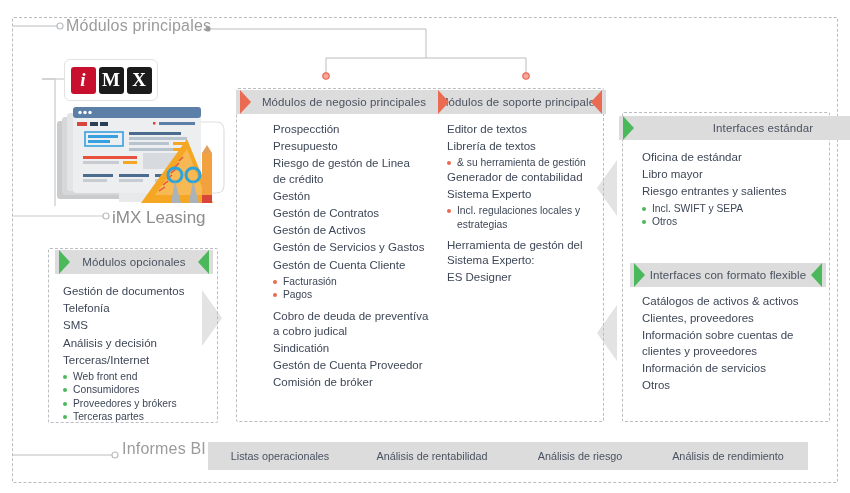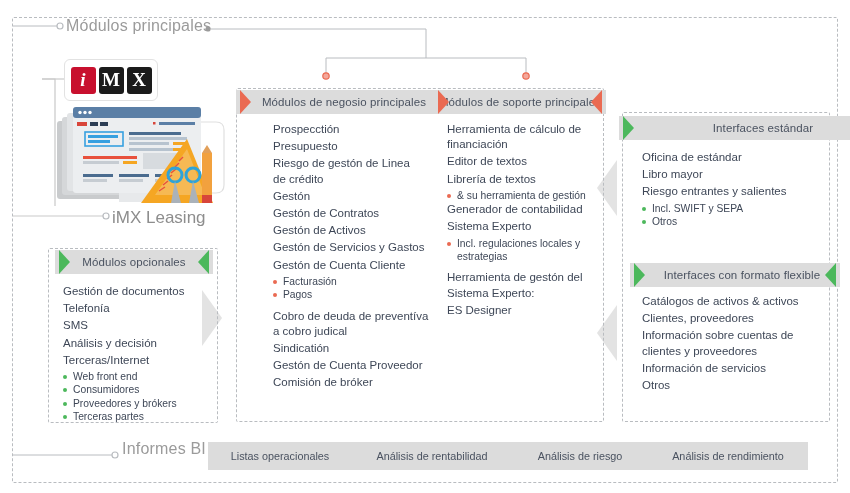--- a/index.html
+++ b/index.html
@@ -34,21 +34,21 @@
   .banner.red::before{left:4px;border-top:12px solid transparent;border-bottom:12px solid transparent;border-left:11px solid #ea6a52;}
   .banner.red::after{right:4px;border-top:12px solid transparent;border-bottom:12px solid transparent;border-right:11px solid #ea6a52;}
   
   .banner.green::before{left:4px;border-top:12px solid transparent;border-bottom:12px solid transparent;border-left:11px solid #4cb85c;}
   .banner.green::after{right:4px;border-top:12px solid transparent;border-bottom:12px solid transparent;border-right:11px solid #4cb85c;}
 
   #banner-business{left:236px;top:90px;width:216px;}
   #banner-support{left:434px;top:90px;width:172px;}
   #banner-optional{left:55px;top:250px;width:158px;}
   #banner-std{left:619px;top:116px;width:212px;padding-left:38px;}
-  #banner-flex{left:630px;top:263px;width:196px;padding-left:14px;}
+  #banner-flex{left:630px;top:263px;width:196px;}
 
   
   .col{position:absolute;font-size:11.5px;line-height:15.2px;color:#3e4757;}
   .col .item{white-space:pre-line;margin-bottom:2px;}
   .col .gap{height:7px;}
   .sub{font-size:10.3px;line-height:13.4px;padding-left:10px;position:relative;margin-bottom:0;}
   .sub::before{content:"";position:absolute;left:0px;top:5px;width:4px;height:4px;border-radius:50%;}
   .sub.r::before{background:#ea6a52;}
   .sub.g::before{background:#4cb85c;}
 
@@ -253,22 +253,20 @@
       <div class="sub r">Facturasión</div>
       <div class="sub r">Pagos</div>
       <div class="gap"></div>
       <div class="item">Cobro de deuda de preventíva
 a cobro judical</div>
       <div class="item">Sindicatión</div>
       <div class="item">Gestón de Cuenta Proveedor</div>
       <div class="item">Comisión de bróker</div>
     </div>
   <div class="col" id="col-support">
-      <div class="item">Herramienta de cálculo de
-financiación</div>
       <div class="item">Editor de textos</div>
       <div class="item">Librería de textos</div>
       <div class="sub r">&amp; su herramienta de gestión</div>
       <div class="item">Generador de contabilidad</div>
       <div class="item">Sistema Experto</div>
       <div class="sub r">Incl. regulaciones locales y
 estrategias</div>
       <div class="gap"></div>
       <div class="item">Herramienta de gestón del
 Sistema Experto:</div>

